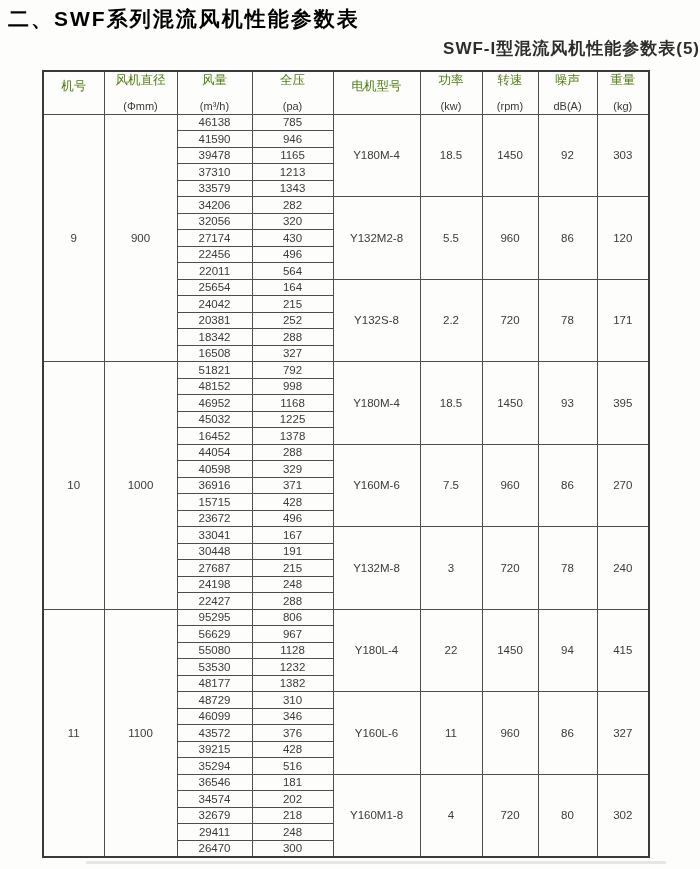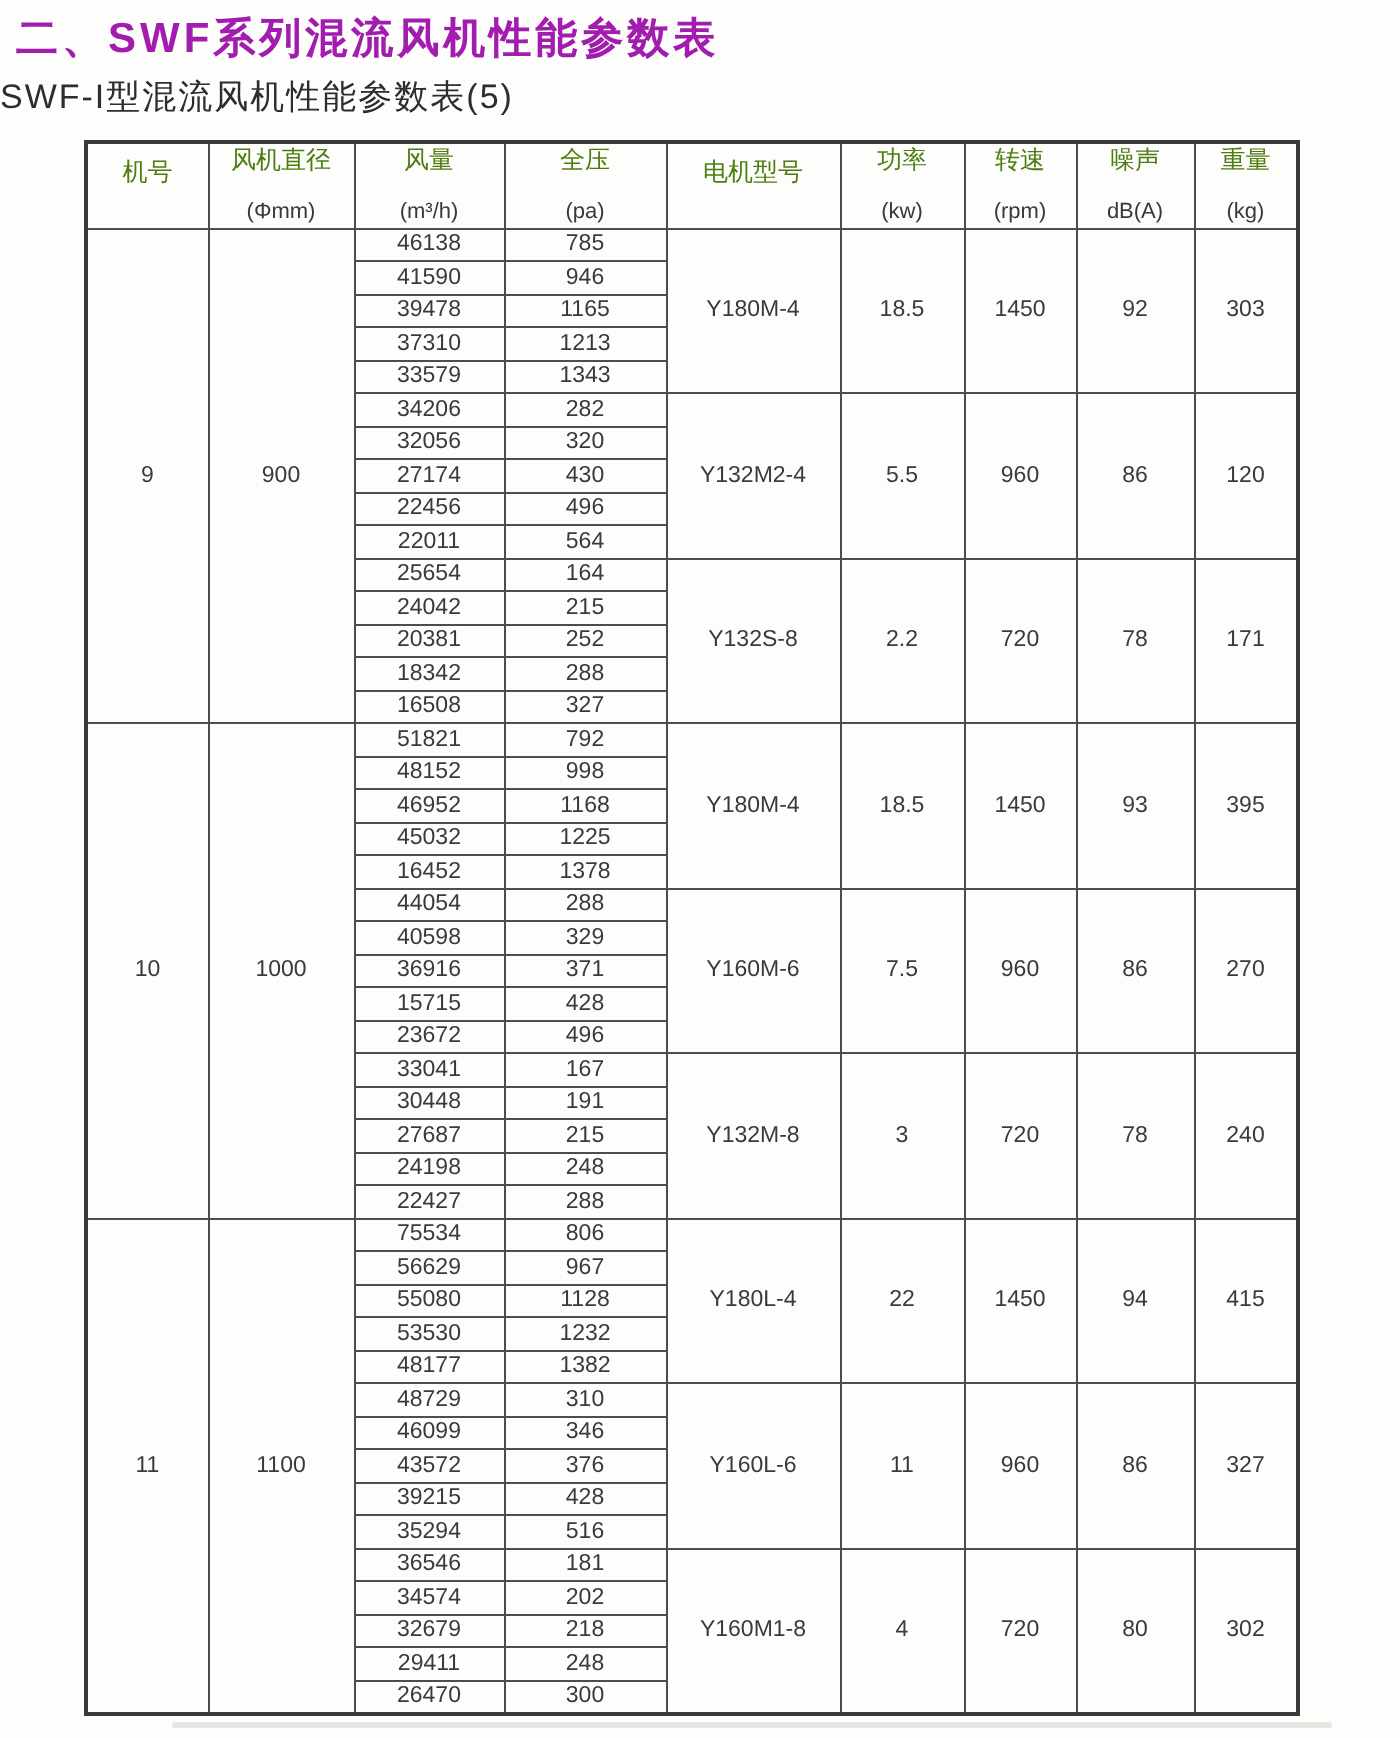--- a/index.html
+++ b/index.html
@@ -4,26 +4,26 @@
 <style>
   html, body { margin:0; padding:0; }
   body {
     width:700px; height:869px;
     background:#fdfdfb;
     font-family:"Liberation Sans", "DejaVu Sans", sans-serif;
     color:#333; position:relative; overflow:hidden;
   }
   .doc-title {
     position:absolute; left:8px; top:5px;
-    font-size:21px; font-weight:bold; letter-spacing:2px; color:#a21caf;
+    font-size:21px; font-weight:bold; letter-spacing:2px; color:#000000;
     white-space:nowrap;
   }
   .doc-subtitle {
     position:absolute; left:0; right:0; top:37px;
-    text-align:left; font-size:17px; font-weight:normal;
+    text-align:right; font-size:17px; font-weight:bold;
     letter-spacing:1px; color:#2d2d2d;
   }
   table.fan-table {
     position:absolute; left:42px; top:70px;
     width:606px; height:785px;
     border-collapse:collapse; table-layout:fixed;
     text-align:center;
     border:2px solid #3a3a3a;
   }
   .fan-table th, .fan-table td {
@@ -133,21 +133,21 @@
         <td>37310</td>
         <td>1213</td>
       </tr>
       <tr>
         <td>33579</td>
         <td>1343</td>
       </tr>
       <tr>
         <td>34206</td>
         <td>282</td>
-        <td rowspan="5">Y132M2-4</td>
+        <td rowspan="5">Y132M2-8</td>
         <td rowspan="5">5.5</td>
         <td rowspan="5">960</td>
         <td rowspan="5">86</td>
         <td rowspan="5">120</td>
       </tr>
       <tr>
         <td>32056</td>
         <td>320</td>
       </tr>
       <tr>
@@ -260,21 +260,21 @@
         <td>24198</td>
         <td>248</td>
       </tr>
       <tr>
         <td>22427</td>
         <td>288</td>
       </tr>
       <tr>
         <td rowspan="15">11</td>
         <td rowspan="15">1100</td>
-        <td>75534</td>
+        <td>95295</td>
         <td>806</td>
         <td rowspan="5">Y180L-4</td>
         <td rowspan="5">22</td>
         <td rowspan="5">1450</td>
         <td rowspan="5">94</td>
         <td rowspan="5">415</td>
       </tr>
       <tr>
         <td>56629</td>
         <td>967</td>

